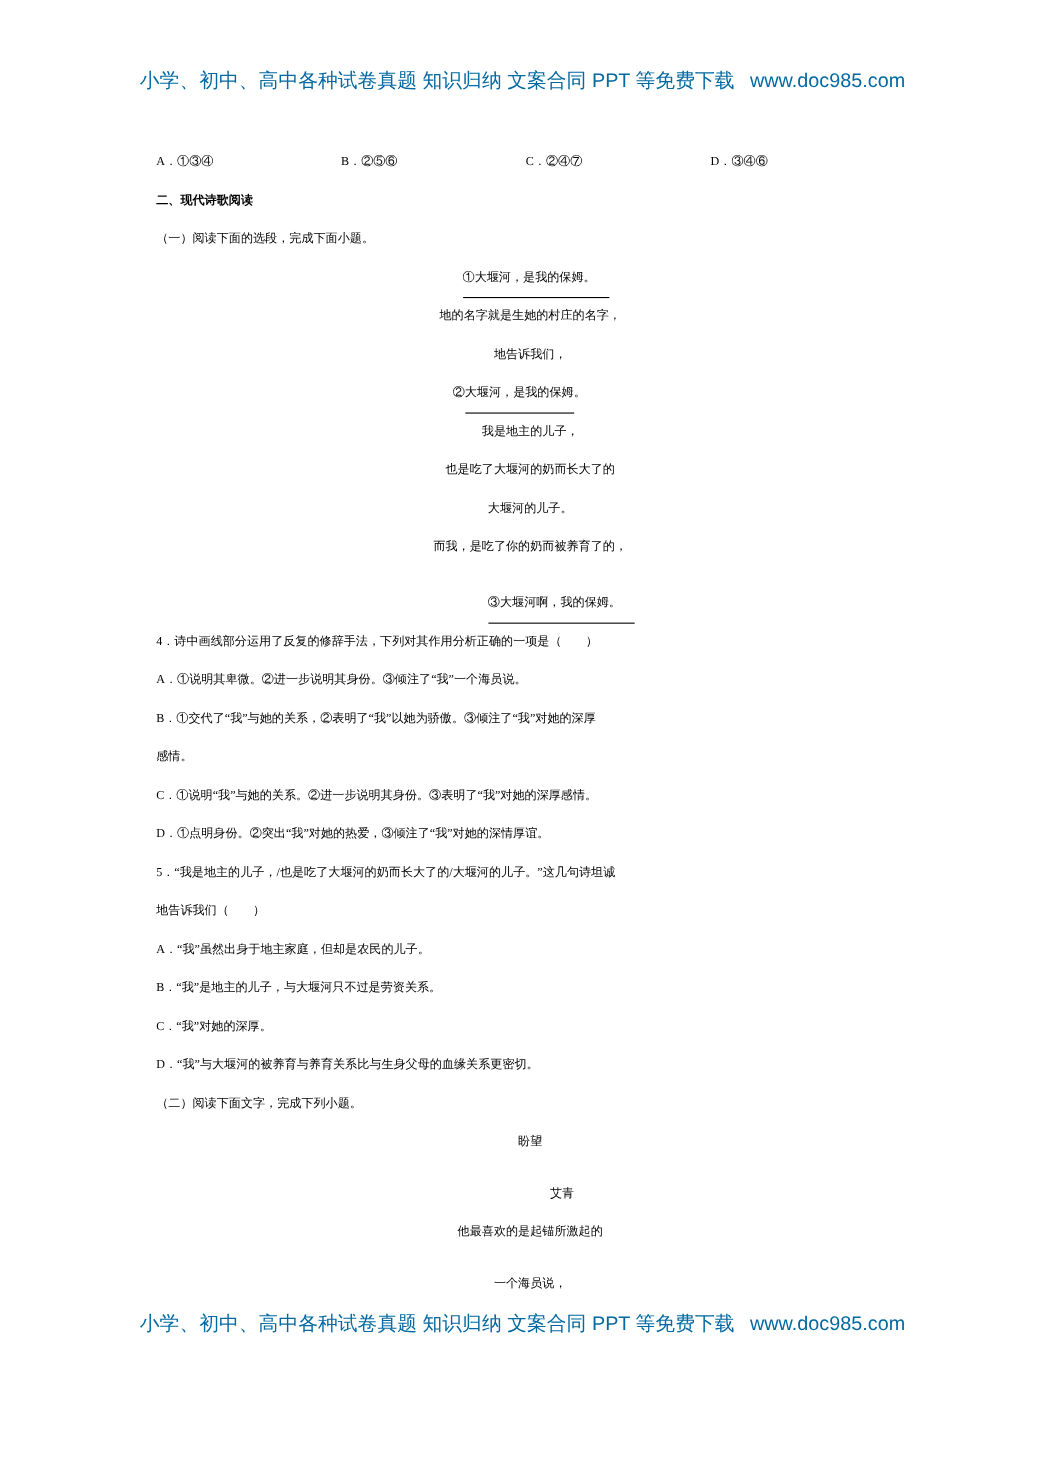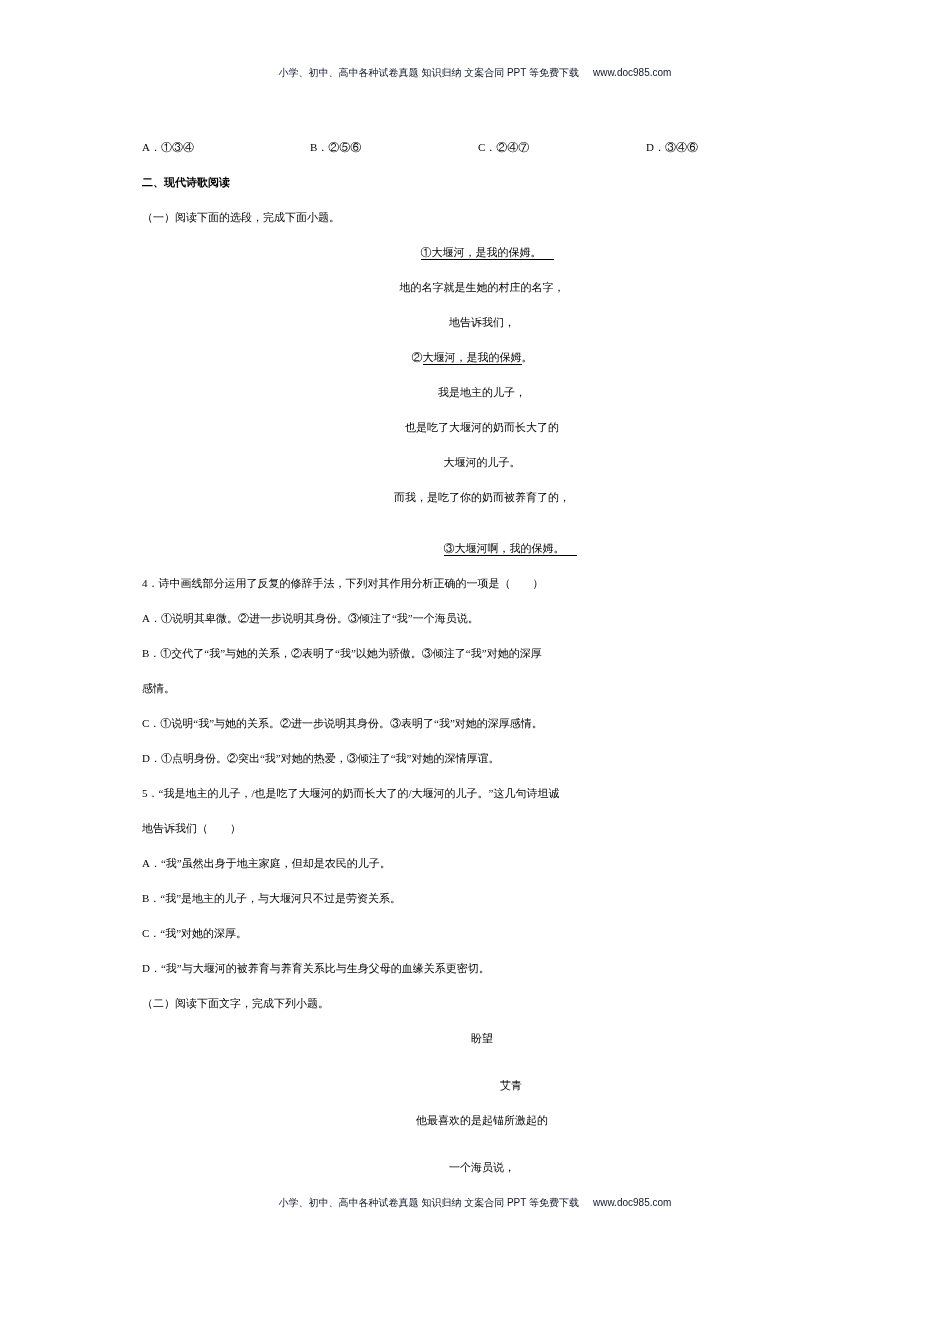--- a/index.html
+++ b/index.html
@@ -4,37 +4,37 @@
 <style>
   html,body{margin:0;padding:0;}
   body{
     width:950px;height:1344px;position:relative;background:#ffffff;
     font-family:"Liberation Serif","DejaVu Serif",serif;
     color:#000;
   }
   .page-header,.page-footer{
     position:absolute;left:0;width:950px;text-align:center;
     font-family:"Liberation Sans","DejaVu Sans",sans-serif;
-    font-size:10px;line-height:18px;color:#0f172a;white-space:nowrap;
+    font-size:18px;line-height:18px;color:#0369a1;white-space:nowrap;
   }
   .page-header{top:64px;}
   .page-footer{top:1194px;}
   .hdr-url{margin-left:14px;}
   .doc-body{
     position:absolute;left:142px;top:130px;width:680px;
     font-size:11px;
   }
   .doc-line{height:35px;line-height:35px;white-space:nowrap;}
   .center{text-align:center;}
   .sec-title{
     font-family:"Liberation Sans","DejaVu Sans",sans-serif;
     font-weight:700;
   }
   .opt-cell{display:inline-block;width:168px;}
-  .ul{border-bottom:1px solid #000;padding-bottom:1px;}
+  .ul{border-bottom:1px solid #000;padding-bottom:12px;}
   .ul-ext{padding-right:12px;}
   .shift5{transform:translateX(5px);}
   .shiftn10{transform:translateX(-10px);}
   .shift28{transform:translateX(28px);margin-top:16px;}
   .shift29{transform:translateX(29px);}
   .gap12{margin-top:12px;}
 </style>
 </head>
 <body>
 

